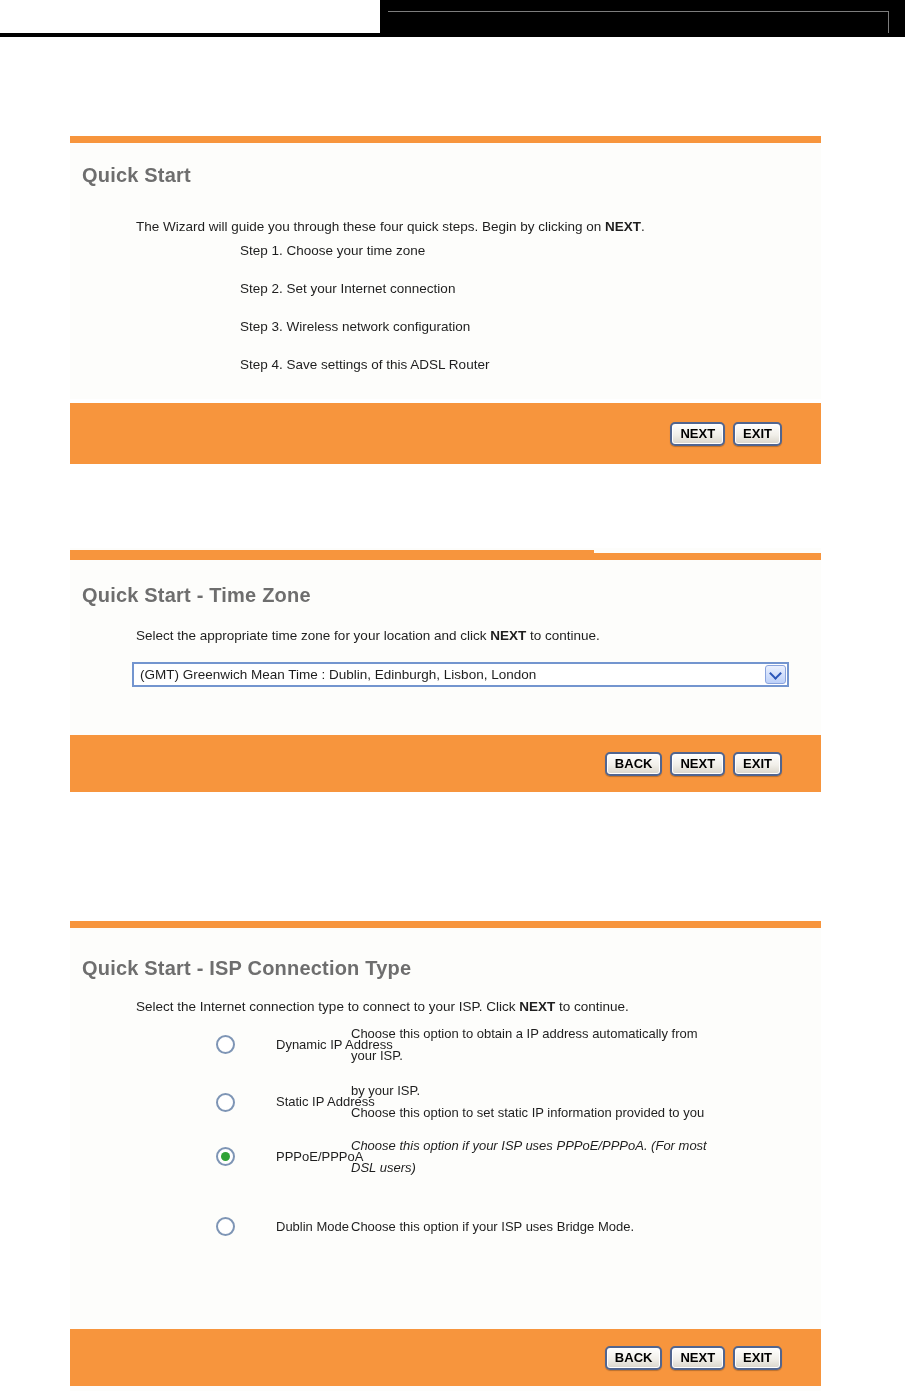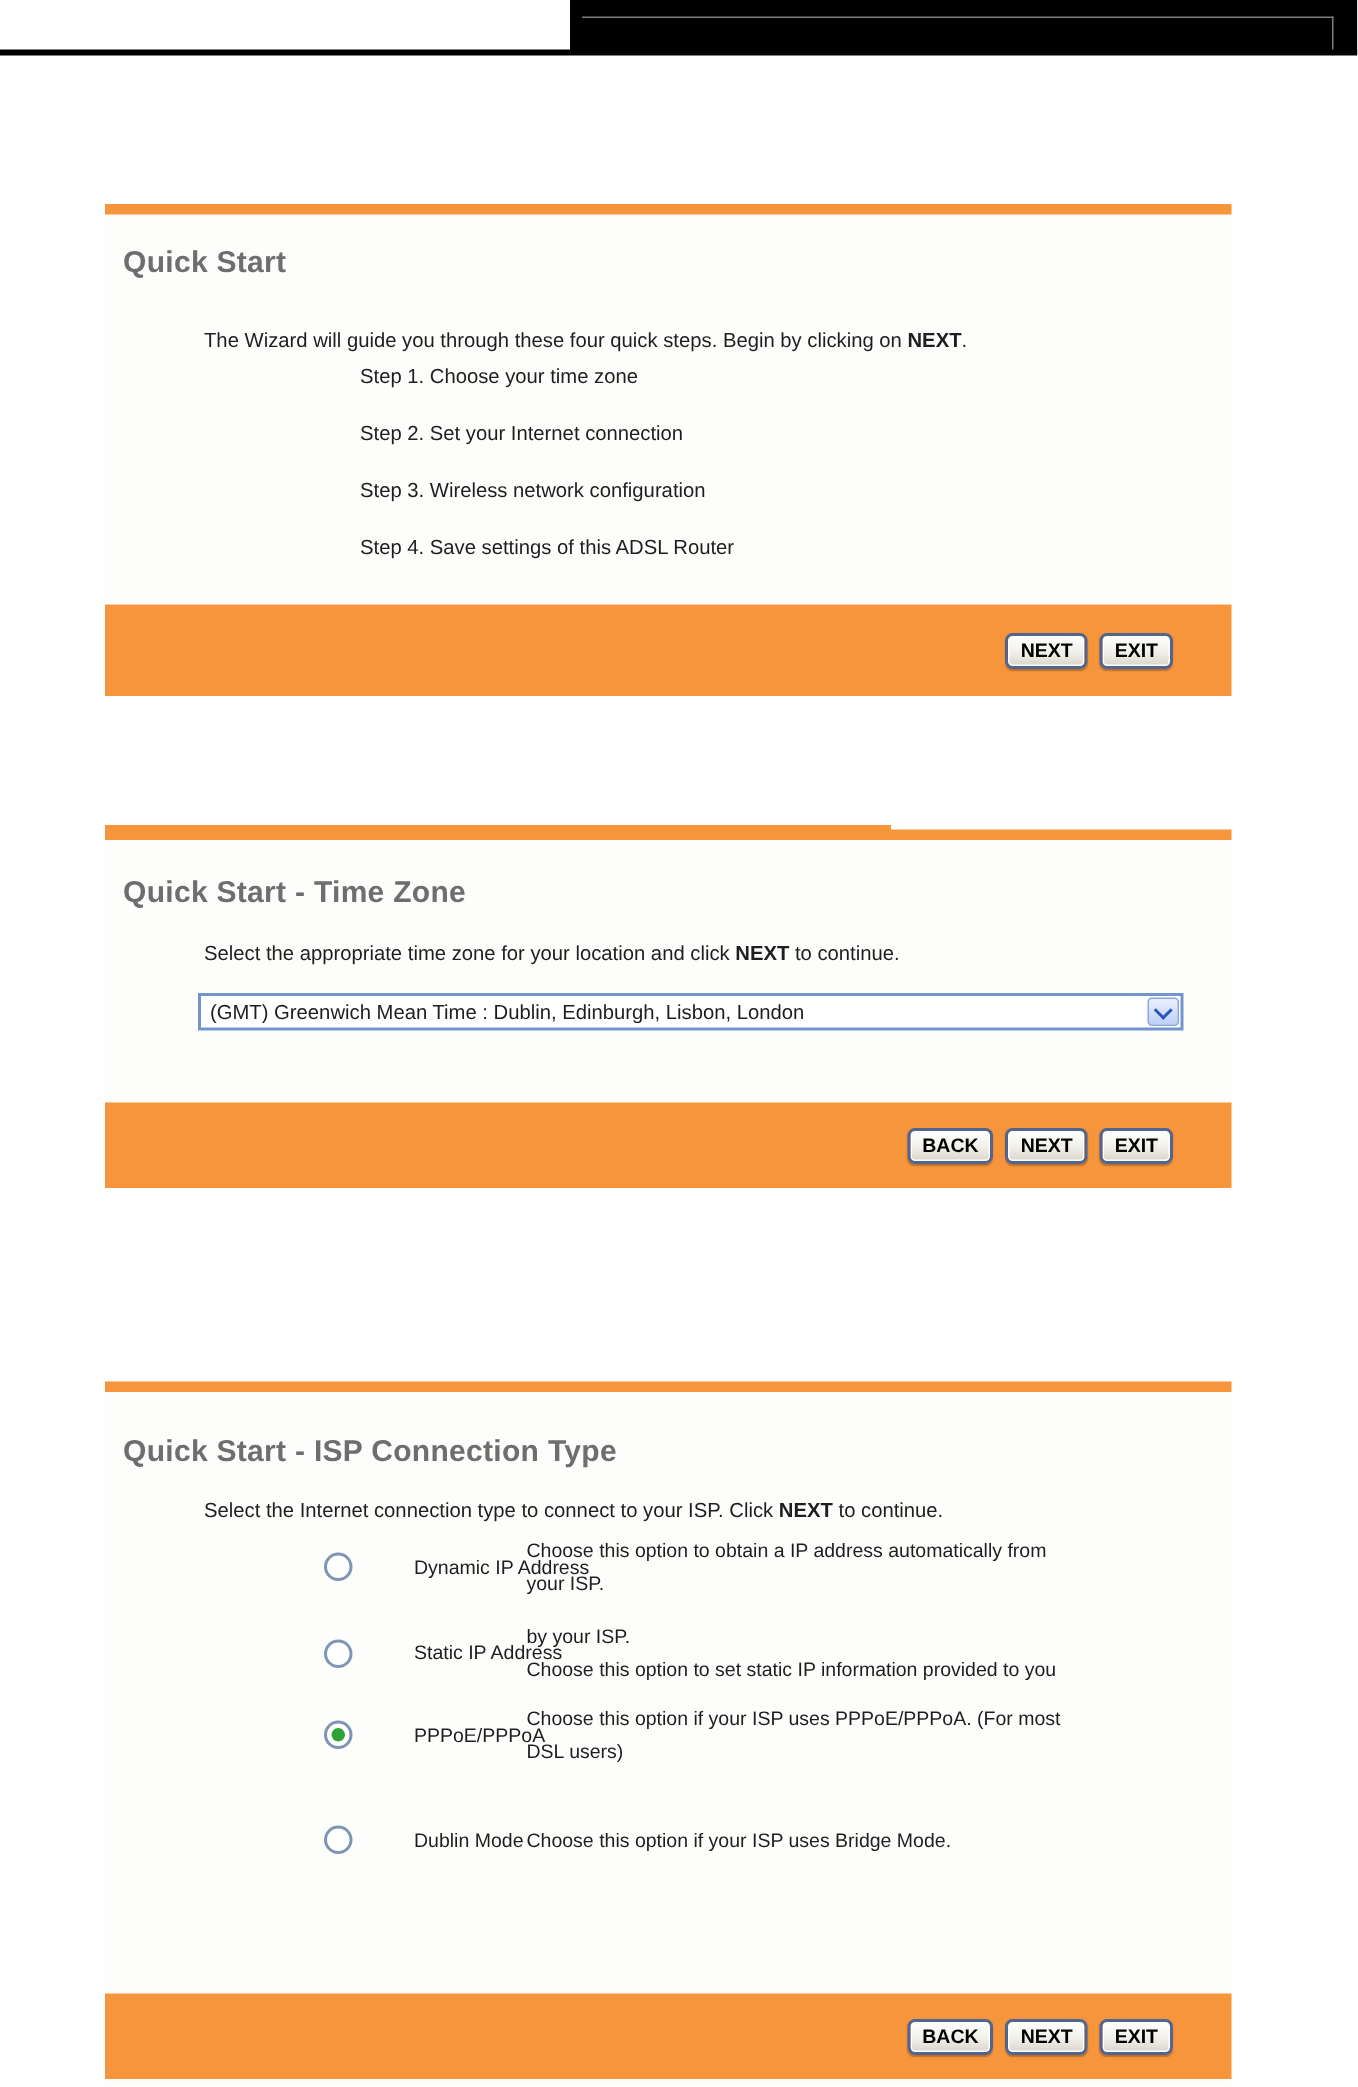--- a/index.html
+++ b/index.html
@@ -63,21 +63,21 @@
 
   
   .radio{position:absolute;left:146px;width:15px;height:15px;border:2px solid #7e95b5;
          border-radius:50%;background:#fff;cursor:pointer;}
   .radio.selected::after{content:"";position:absolute;left:3px;top:3px;width:9px;height:9px;
          background:#2fa235;border-radius:50%;}
   .r1 .radio{top:114px;} .r2 .radio{top:172px;} .r3 .radio{top:226px;} .r4 .radio{top:296px;}
   .radio-label{position:absolute;left:170px;font-size:13px;white-space:nowrap;cursor:pointer;margin-left:36px;}
   .r1 .radio-label{top:116px;} .r2 .radio-label{top:173px;} .r3 .radio-label{top:228px;} .r4 .radio-label{top:298px;}
   .opt-desc{position:absolute;left:281px;width:460px;font-size:13px;line-height:22px;}
-  .r1 .opt-desc{top:102px;} .r2 .opt-desc{top:159px;} .r3 .opt-desc{top:214px;} .r4 .opt-desc{top:295px;}
+  .r1 .opt-desc{top:102px;} .r2 .opt-desc{top:159px;} .r3 .opt-desc{top:214px;font-style:italic;} .r4 .opt-desc{top:295px;}
 </style>
 </head>
 <body>
 
 <div class="page" style="--orange:#f7953d;">
 
   <div class="hdr-black">
     <div class="hdr-cell"></div>
   </div>
   <div class="hdr-rule"></div>

